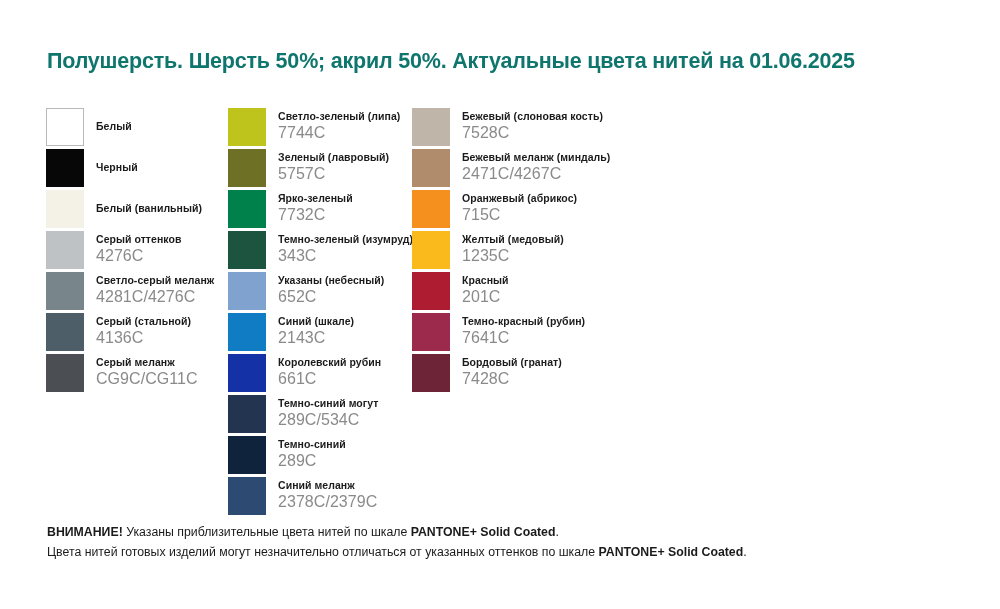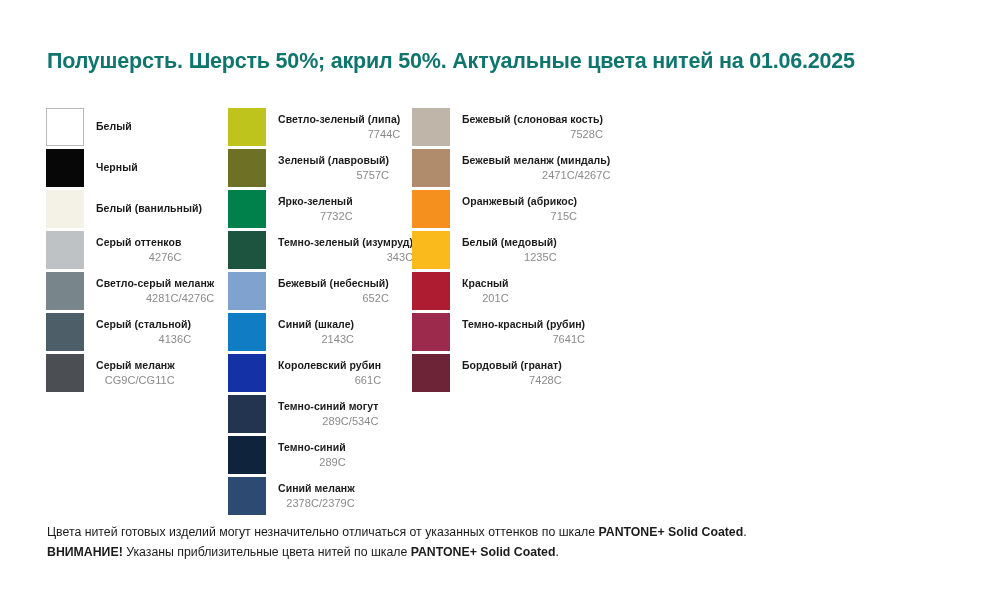--- a/index.html
+++ b/index.html
@@ -76,26 +76,25 @@
     white-space: nowrap;
   }
   .name {
     font-size: 10.5px;
     font-weight: bold;
     color: #1b1b1b;
     line-height: 1.28;
     letter-spacing: 0.05px;
   }
   .code {
-    font-size: 11px;
+    font-size: 16px;
     font-weight: normal;
     color: #8a8a8a;
     line-height: 1.3;
     letter-spacing: 0.05px;
-    text-align: right;
   }
   .labels.single .name {
     line-height: 1.1;
   }
 
   
   .footer {
     position: absolute;
     left: 47px;
     top: 523px;
@@ -187,21 +186,21 @@
         <div class="swatch-row">
           <div class="chip" style="background: rgb(28, 84, 64);"></div>
           <div class="labels">
             <div class="name">Темно-зеленый (изумруд)</div>
             <div class="code">343C</div>
           </div>
         </div>
         <div class="swatch-row">
           <div class="chip" style="background: rgb(127, 163, 206);"></div>
           <div class="labels">
-            <div class="name">Бежевый (небесный)</div>
+            <div class="name">Указаны (небесный)</div>
             <div class="code">652C</div>
           </div>
         </div>
         <div class="swatch-row">
           <div class="chip" style="background: rgb(15, 124, 196);"></div>
           <div class="labels">
             <div class="name">Синий (шкале)</div>
             <div class="code">2143C</div>
           </div>
         </div>
@@ -252,21 +251,21 @@
         <div class="swatch-row">
           <div class="chip" style="background: rgb(245, 144, 30);"></div>
           <div class="labels">
             <div class="name">Оранжевый (абрикос)</div>
             <div class="code">715C</div>
           </div>
         </div>
         <div class="swatch-row">
           <div class="chip" style="background: rgb(251, 186, 27);"></div>
           <div class="labels">
-            <div class="name">Белый (медовый)</div>
+            <div class="name">Желтый (медовый)</div>
             <div class="code">1235C</div>
           </div>
         </div>
         <div class="swatch-row">
           <div class="chip" style="background: rgb(174, 28, 50);"></div>
           <div class="labels">
             <div class="name">Красный</div>
             <div class="code">201C</div>
           </div>
         </div>
@@ -281,21 +280,21 @@
           <div class="chip" style="background: rgb(110, 36, 55);"></div>
           <div class="labels">
             <div class="name">Бордовый (гранат)</div>
             <div class="code">7428C</div>
           </div>
         </div>
       </div>
   </div>
 
   <div class="footer">
+    <div class="line">
+      <b>ВНИМАНИЕ!</b><span> Указаны приблизительные цвета нитей по шкале </span><b>PANTONE+ Solid Coated</b><span>.</span>
+    </div>
     <div class="line">
       <span>Цвета нитей готовых изделий могут незначительно отличаться от указанных оттенков по шкале </span><b>PANTONE+ Solid Coated</b><span>.</span>
     </div>
-    <div class="line">
-      <b>ВНИМАНИЕ!</b><span> Указаны приблизительные цвета нитей по шкале </span><b>PANTONE+ Solid Coated</b><span>.</span>
-    </div>
   </div>
 
 </div>
 
 </body></html>

